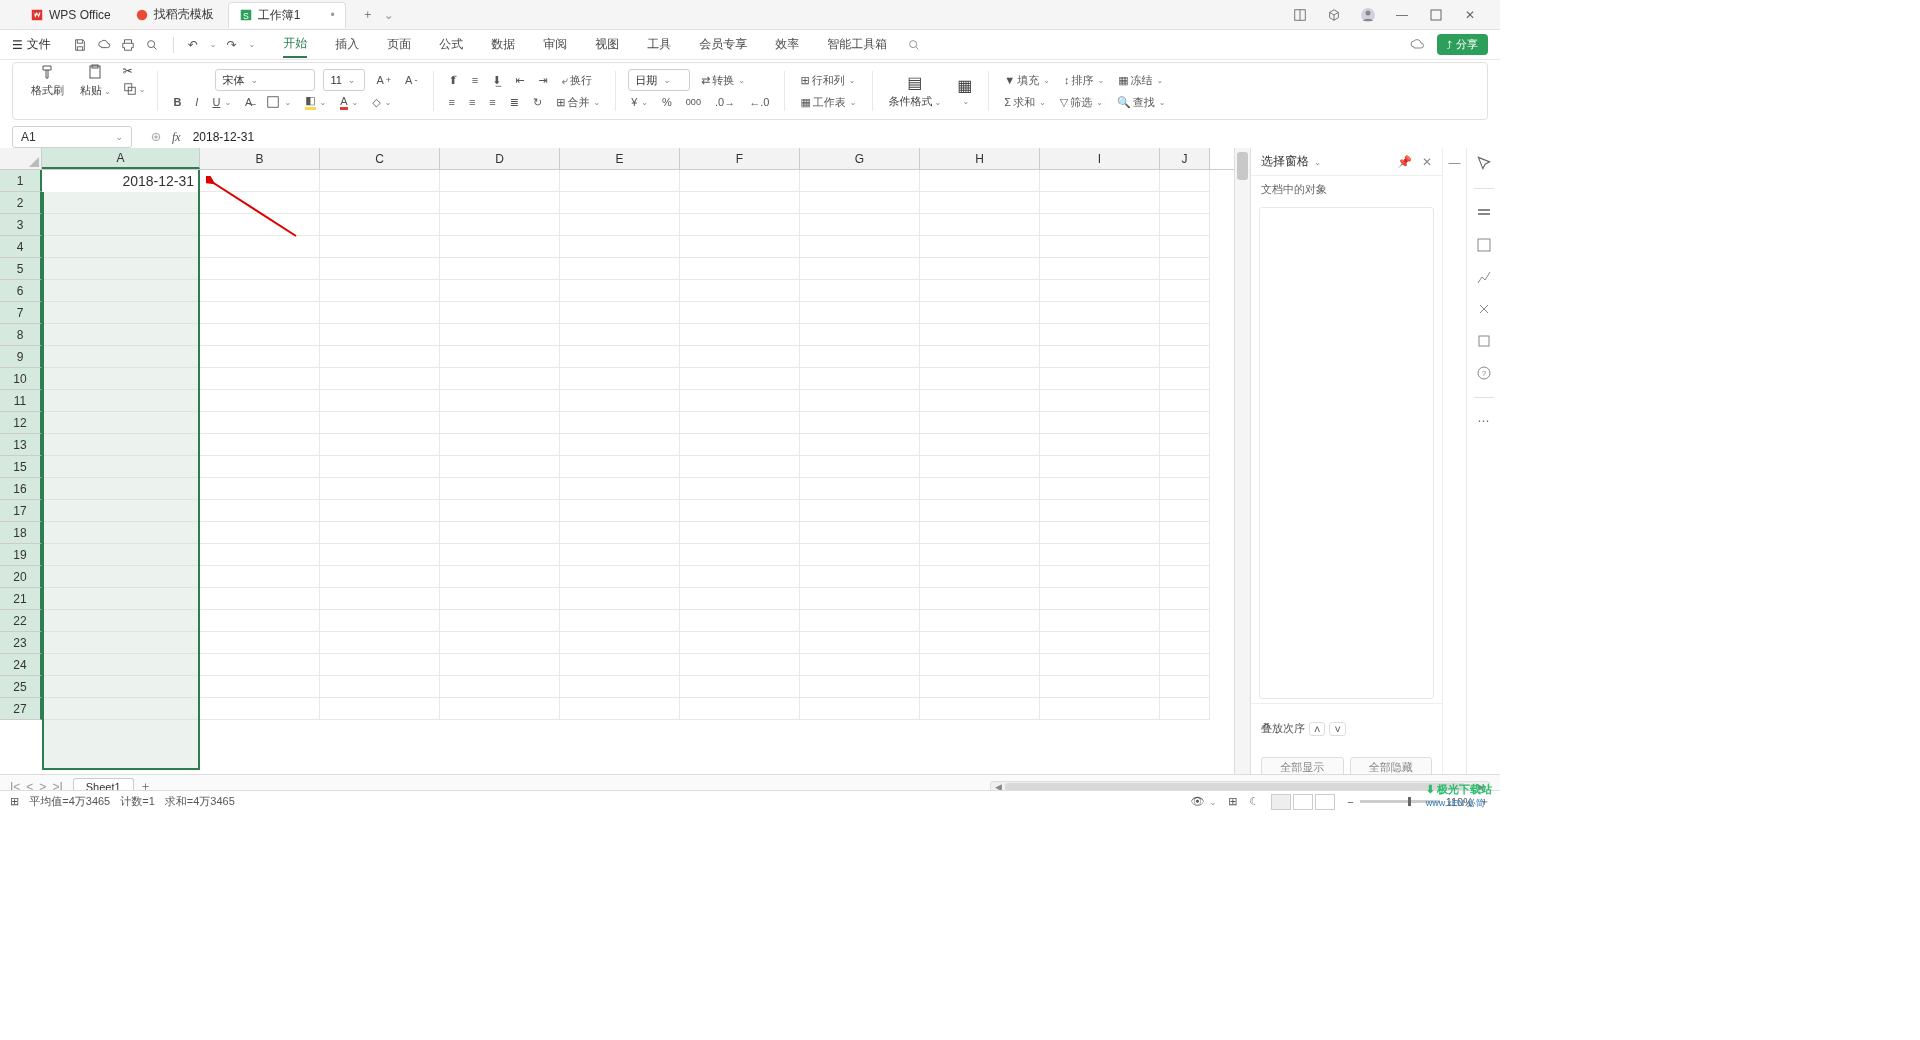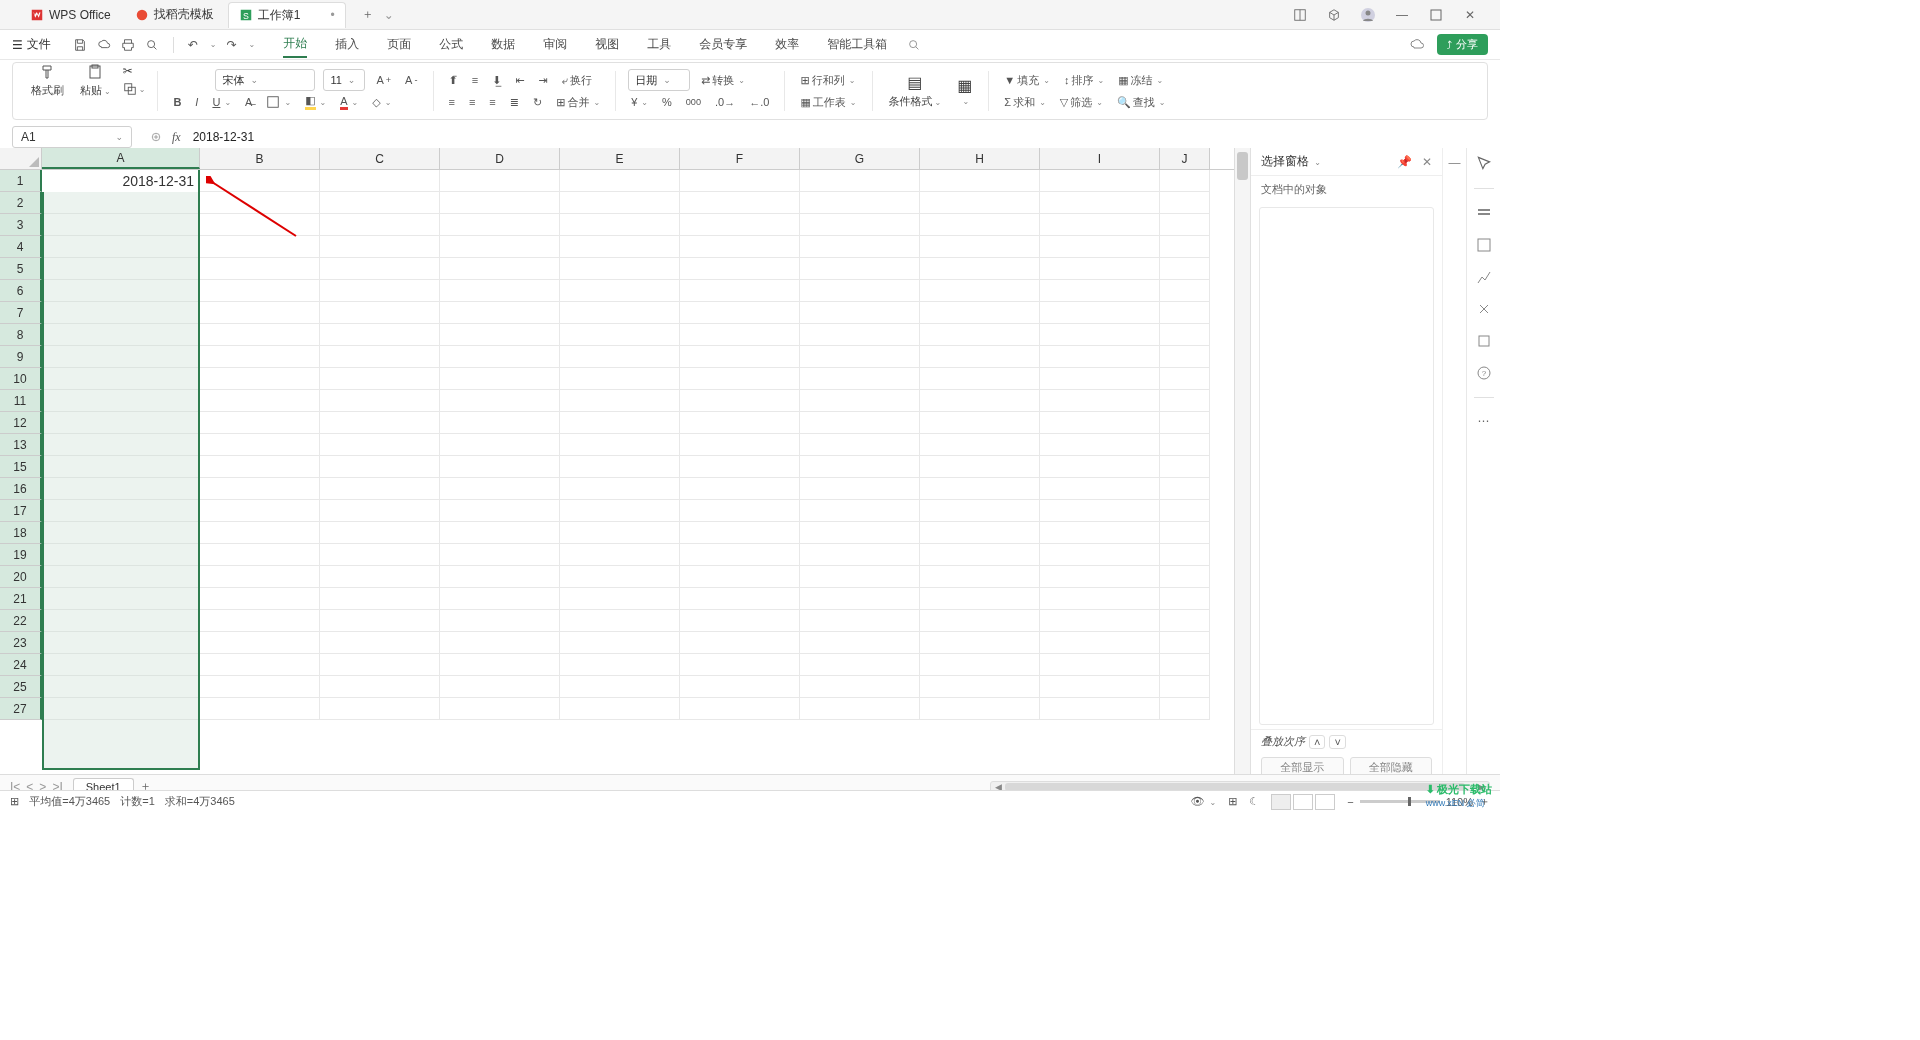--- a/index.html
+++ b/index.html
@@ -88,21 +88,21 @@
 .vscroll { width: 16px; background: #f5f5f5; border-left: 1px solid #ddd; position: relative; }
 .vscroll .thumb { position: absolute; top: 4px; left: 2px; right: 2px; height: 28px; background: #c8c8c8; border-radius: 3px; }
 
 
 .right-panel { width: 192px; border-left: 1px solid #e0e0e0; background: #fff; display: flex; flex-direction: column; }
 .rp-header { height: 28px; display: flex; align-items: center; padding: 0 10px; border-bottom: 1px solid #eee; }
 .rp-title { font-size: 12px; }
 .rp-header .icons { margin-left: auto; display: flex; gap: 10px; color: #888; }
 .rp-sub { padding: 6px 10px; font-size: 11px; color: #666; }
 .rp-body { flex: 1; margin: 4px 8px; border: 1px solid #e8e8e8; border-radius: 3px; }
-.rp-footer1 { padding: 4px 10px; font-size: 11px; color: #555; display: flex; align-items: center; gap: 4px; border-top:1px solid #eee;font-style:italic;}
+.rp-footer1 { padding: 17px 10px; font-size: 11px; color: #555; display: flex; align-items: center; gap: 4px; border-top:1px solid #eee;}
 .rp-footer2 { padding: 4px 10px; display: flex; gap: 6px; }
 .rp-fbtn { flex: 1; border: 1px solid #ddd; border-radius: 3px; text-align: center; padding: 2px 0; font-size: 11px; color: #888; background: #fafafa; }
 
 
 .right-rail { width: 34px; border-left: 1px solid #e8e8e8; display: flex; flex-direction: column; align-items: center; padding-top: 6px; gap: 16px; color: #666; }
 .rail-sep { width: 20px; height: 1px; background: #e0e0e0; }
 
 
 .sheettabs { position: absolute; bottom: 14px; left: 0; right: 0; height: 24px; border-top: 1px solid #ddd; display: flex; align-items: center; background: #fafafa; padding: 0 10px; }
 .st-nav { display: flex; gap: 6px; color: #999; margin-right: 10px; }

